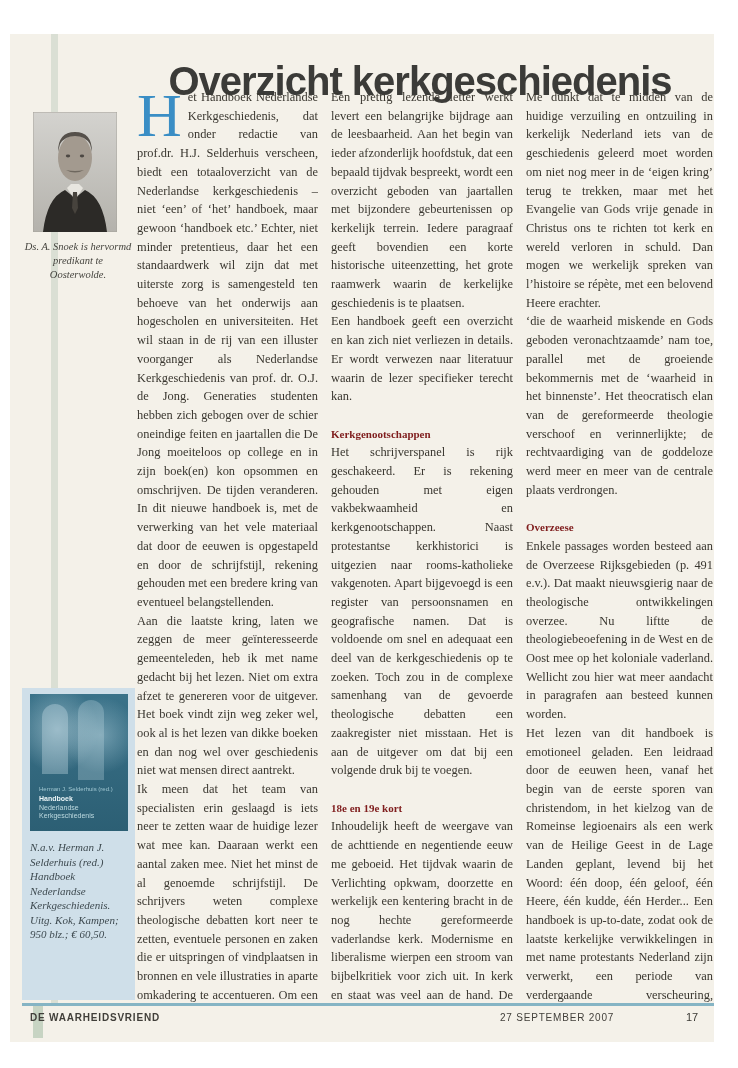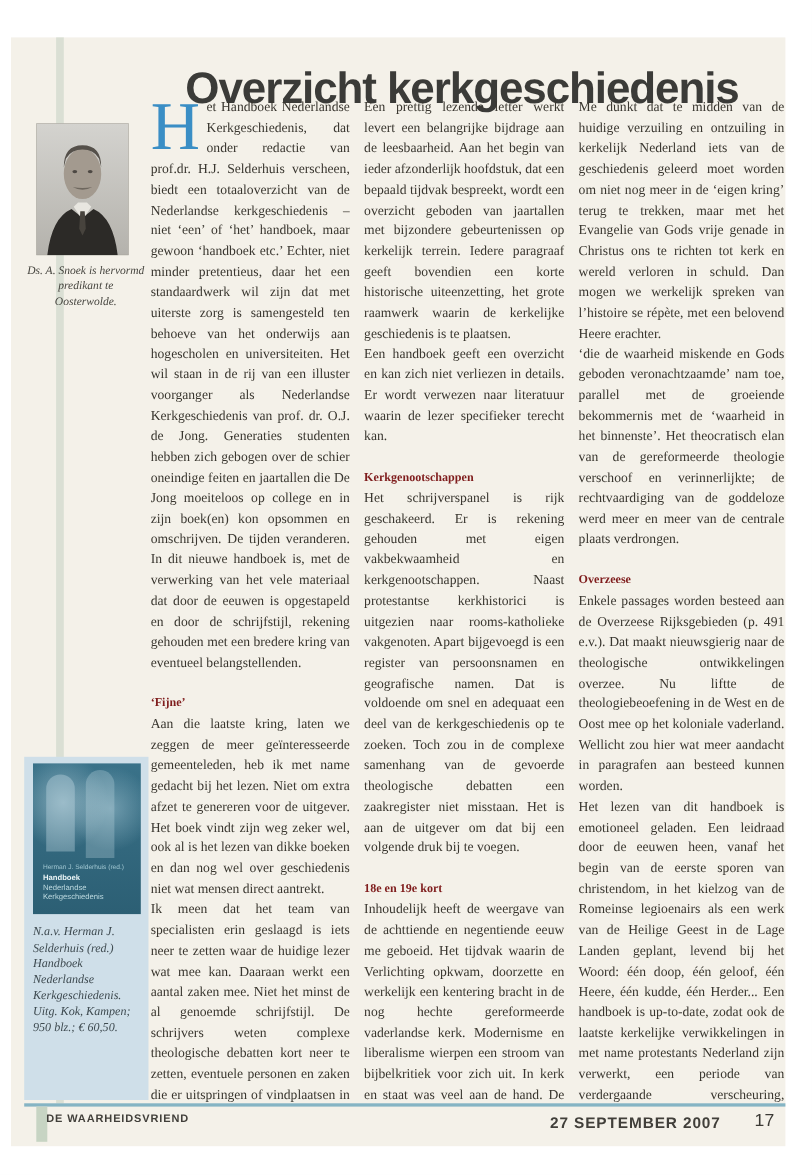--- a/index.html
+++ b/index.html
@@ -85,30 +85,30 @@
     color:#3a8ec5; font-family:"Liberation Serif", serif;
   }
   
   .footer-rule {
     position:absolute; left:22px; top:1003px; width:692px; height:3px;
     background:#85b4c4;
   }
   .footer-mag {
     position:absolute; left:30px; top:1012px;
     font-family:"Liberation Sans", sans-serif; font-size:10px;
-    font-weight:bold; letter-spacing:0.8px; color:#413f3a;margin-left:12px;
+    font-weight:bold; letter-spacing:0.8px; color:#413f3a;
   }
   .footer-date {
     position:absolute; left:500px; top:1012px;
-    font-family:"Liberation Sans", sans-serif; font-size:14px;
-    font-weight:bold; letter-spacing:0.8px; color:#413f3a;
+    font-family:"Liberation Sans", sans-serif; font-size:10px;
+    font-weight:normal; letter-spacing:0.8px; color:#413f3a;
   }
   .footer-page {
     position:absolute; left:686px; top:1011px;
-    font-family:"Liberation Sans", sans-serif; font-size:16px; color:#3b3a35;
+    font-family:"Liberation Sans", sans-serif; font-size:11px; color:#3b3a35;
   }
 </style>
 </head>
 <body>
 
 <div class="canvas">
   <div class="page"></div>
   <div class="vbar"></div>
 
   <h1 class="title">Overzicht kerkgeschiedenis</h1>
@@ -143,21 +143,20 @@
       <div class="book-cover-editor">Herman J. Selderhuis (red.)</div>
       <div class="book-cover-title">Handboek</div>
       <div class="book-cover-sub">Nederlandse</div>
       <div class="book-cover-sub">Kerkgeschiedenis</div>
     </div>
   </div>
   <div class="book-caption">N.a.v. Herman J. Selderhuis (red.) Handboek Nederlandse Kerkgeschiedenis. Uitg. Kok, Kampen; 950 blz.; € 60,50.</div>
 
   <div class="col col-1">
     <p><span class="dropcap">H</span><span>et Handboek Nederlandse Kerkgeschiedenis, dat onder redactie van prof.dr. H.J. Selderhuis verscheen, biedt een totaaloverzicht van de Nederlandse kerkgeschiedenis – niet ‘een’ of ‘het’ handboek, maar gewoon ‘handboek etc.’ Echter, niet minder pretentieus, daar het een standaardwerk wil zijn dat met uiterste zorg is samengesteld ten behoeve van het onderwijs aan hogescholen en universiteiten. Het wil staan in de rij van een illuster voorganger als Nederlandse Kerkgeschiedenis van prof. dr. O.J. de Jong. Generaties studenten hebben zich gebogen over de schier oneindige feiten en jaartallen die De Jong moeiteloos op college en in zijn boek(en) kon opsommen en omschrijven. De tijden veranderen. In dit nieuwe handboek is, met de verwerking van het vele materiaal dat door de eeuwen is opgestapeld en door de schrijfstijl, rekening gehouden met een bredere kring van eventueel belangstellenden.</span></p>
-    <h3>‘Fijne’</h3>
     <p>Aan die laatste kring, laten we zeggen de meer geïnteresseerde gemeenteleden, heb ik met name gedacht bij het lezen. Niet om extra afzet te genereren voor de uitgever. Het boek vindt zijn weg zeker wel, ook al is het lezen van dikke boeken en dan nog wel over geschiedenis niet wat mensen direct aantrekt.</p>
     <p>Ik meen dat het team van specialisten erin geslaagd is iets neer te zetten waar de huidige lezer wat mee kan. Daaraan werkt een aantal zaken mee. Niet het minst de al genoemde schrijfstijl. De schrijvers weten complexe theologische debatten kort neer te zetten, eventuele personen en zaken die er uitspringen of vindplaatsen in bronnen en vele illustraties in aparte omkadering te accentueren. Om een wat prikkelend voorbeeld te noemen: Justus van Effen vertelt ons wat een ‘fijne’ is.</p>
   </div>
 
   <div class="col col-2">
     <p>Een prettig lezende letter werkt levert een belangrijke bijdrage aan de leesbaarheid. Aan het begin van ieder afzonderlijk hoofdstuk, dat een bepaald tijdvak bespreekt, wordt een overzicht geboden van jaartallen met bijzondere gebeurtenissen op kerkelijk terrein. Iedere paragraaf geeft bovendien een korte historische uiteenzetting, het grote raamwerk waarin de kerkelijke geschiedenis is te plaatsen.</p>
     <p>Een handboek geeft een overzicht en kan zich niet verliezen in details. Er wordt verwezen naar literatuur waarin de lezer specifieker terecht kan.</p>
     <h3>Kerkgenootschappen</h3>
     <p>Het schrijverspanel is rijk geschakeerd. Er is rekening gehouden met eigen vakbekwaamheid en kerkgenootschappen. Naast protestantse kerkhistorici is uitgezien naar rooms-katholieke vakgenoten. Apart bijgevoegd is een register van persoonsnamen en geografische namen. Dat is voldoende om snel en adequaat een deel van de kerkgeschiedenis op te zoeken. Toch zou in de complexe samenhang van de gevoerde theologische debatten een zaakregister niet misstaan. Het is aan de uitgever om dat bij een volgende druk bij te voegen.</p>
     <h3>18e en 19e kort</h3>

